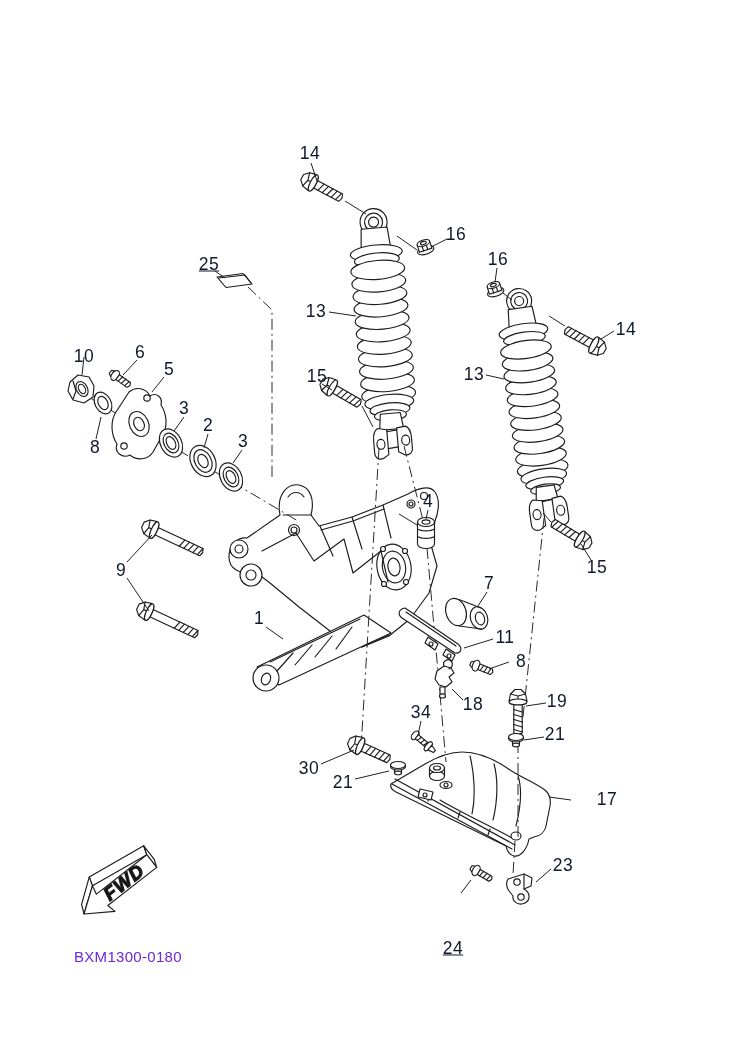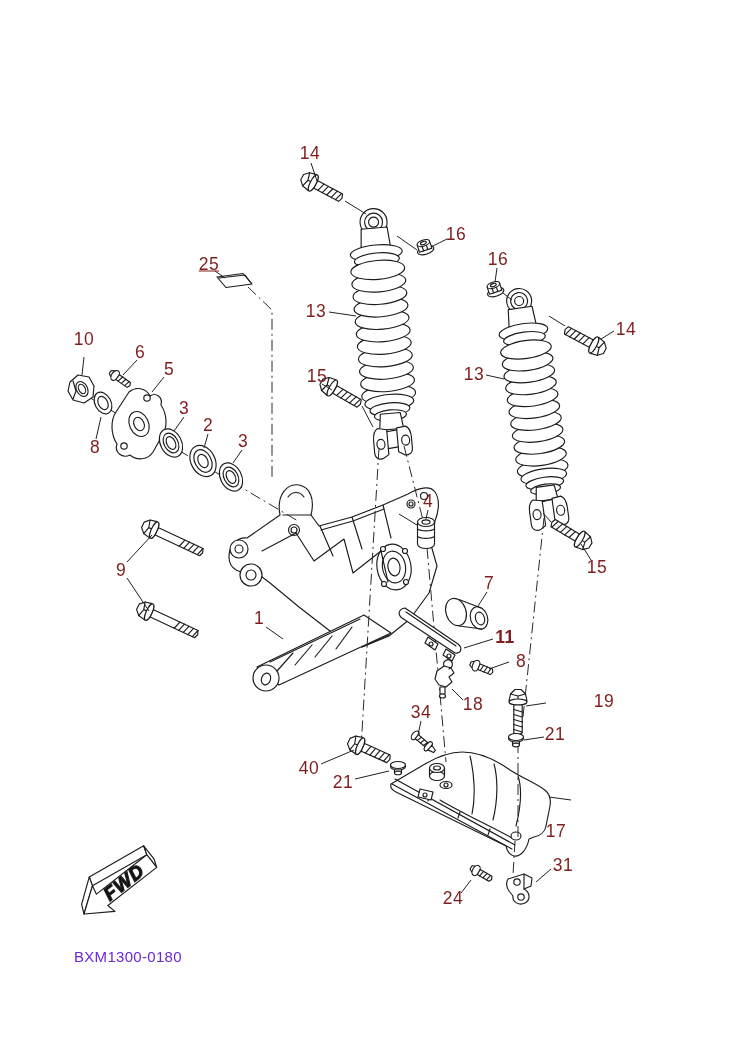--- a/index.html
+++ b/index.html
@@ -1,19 +1,19 @@
 <!DOCTYPE html>
 <html><head>
 <meta charset="utf-8">
 <style>
   html,body{margin:0;padding:0;background:#fff;}
   .stage{position:relative;width:744px;height:1052px;background:#fff;overflow:hidden;
          font-family:"Liberation Sans",sans-serif;color:#1a1a1a;}
   .callout{position:absolute;transform:translate(-50%,-50%);
-           font:400 17.5px "Liberation Sans",sans-serif;color:#7f1d1d;letter-spacing:.4px;}
+           font:400 17.5px "Liberation Sans",sans-serif;color:#0f172a;letter-spacing:.4px;}
   .code{position:absolute;left:74px;top:948px;font:400 15px "Liberation Sans",sans-serif;color:#6d28d9;letter-spacing:.3px;}
   svg{position:absolute;left:0;top:0;}
   .ln{fill:none;stroke:#1c1c1c;stroke-width:1.15;stroke-linecap:round;stroke-linejoin:round;}
   .fw{fill:#ffffff;stroke:#1c1c1c;stroke-width:1.15;stroke-linecap:round;stroke-linejoin:round;}
   .dd{fill:none;stroke:#2a2a2a;stroke-width:1;stroke-dasharray:11 4 2 4;}
   .ld{fill:none;stroke:#222;stroke-width:1;}
   .fwd-text{font:italic 700 19px "Liberation Sans",sans-serif;fill:#111;letter-spacing:1px;}
 </style>
 </head>
 <body>
@@ -331,42 +331,42 @@
   </g>
 </svg>
 
 <div id="callouts">
       <span class="callout" style="left: 310px; top: 153px;">14</span>
       <span class="callout" style="left: 456px; top: 234px;">16</span>
       <span class="callout" style="left: 209px; top: 264px; text-decoration: underline;">25</span>
       <span class="callout" style="left: 498px; top: 259px;">16</span>
       <span class="callout" style="left: 316px; top: 311px;">13</span>
       <span class="callout" style="left: 626px; top: 329px;">14</span>
-      <span class="callout" style="left: 84px; top: 339px;">10</span>
+      <span class="callout" style="left: 84px; top: 356px;">10</span>
       <span class="callout" style="left: 140px; top: 352px;">6</span>
       <span class="callout" style="left: 169px; top: 369px;">5</span>
       <span class="callout" style="left: 317px; top: 376px;">15</span>
       <span class="callout" style="left: 474px; top: 374px;">13</span>
       <span class="callout" style="left: 184px; top: 408px;">3</span>
       <span class="callout" style="left: 208px; top: 425px;">2</span>
       <span class="callout" style="left: 243px; top: 441px;">3</span>
       <span class="callout" style="left: 95px; top: 447px;">8</span>
       <span class="callout" style="left: 428px; top: 501px;">4</span>
       <span class="callout" style="left: 121px; top: 570px;">9</span>
       <span class="callout" style="left: 597px; top: 567px;">15</span>
       <span class="callout" style="left: 489px; top: 583px;">7</span>
       <span class="callout" style="left: 259px; top: 618px;">1</span>
-      <span class="callout" style="left: 505px; top: 637px; font-weight: bold;">11</span>
+      <span class="callout" style="left: 505px; top: 637px;">11</span>
       <span class="callout" style="left: 521px; top: 661px;">8</span>
       <span class="callout" style="left: 473px; top: 704px;">18</span>
-      <span class="callout" style="left: 557px; top: 701px; margin-left: 47px;">19</span>
+      <span class="callout" style="left: 557px; top: 701px;">19</span>
       <span class="callout" style="left: 421px; top: 712px;">34</span>
       <span class="callout" style="left: 555px; top: 734px;">21</span>
-      <span class="callout" style="left: 309px; top: 768px;">40</span>
+      <span class="callout" style="left: 309px; top: 768px;">30</span>
       <span class="callout" style="left: 343px; top: 782px;">21</span>
-      <span class="callout" style="left: 556px; top: 799px; margin-top: 32px;">17</span>
-      <span class="callout" style="left: 563px; top: 865px;">31</span>
-      <span class="callout" style="left: 453px; top: 898px;">24</span>
+      <span class="callout" style="left: 607px; top: 799px;">17</span>
+      <span class="callout" style="left: 563px; top: 865px;">23</span>
+      <span class="callout" style="left: 453px; top: 948px; text-decoration: underline;">24</span>
     </div>
 
 <div class="code">BXM1300-0180</div>
 
 </div>
 
 </body></html>

